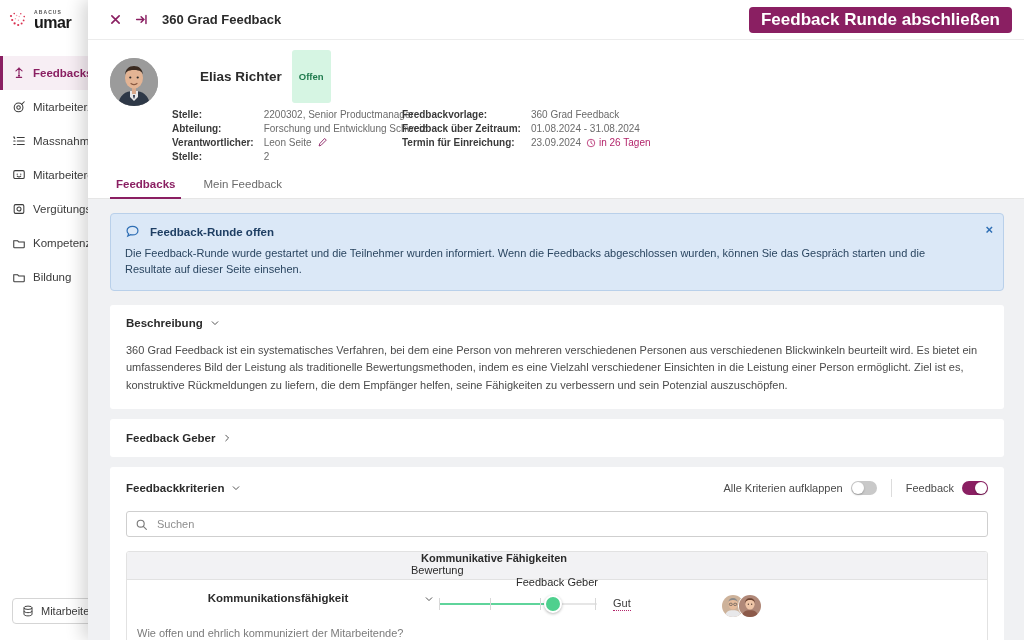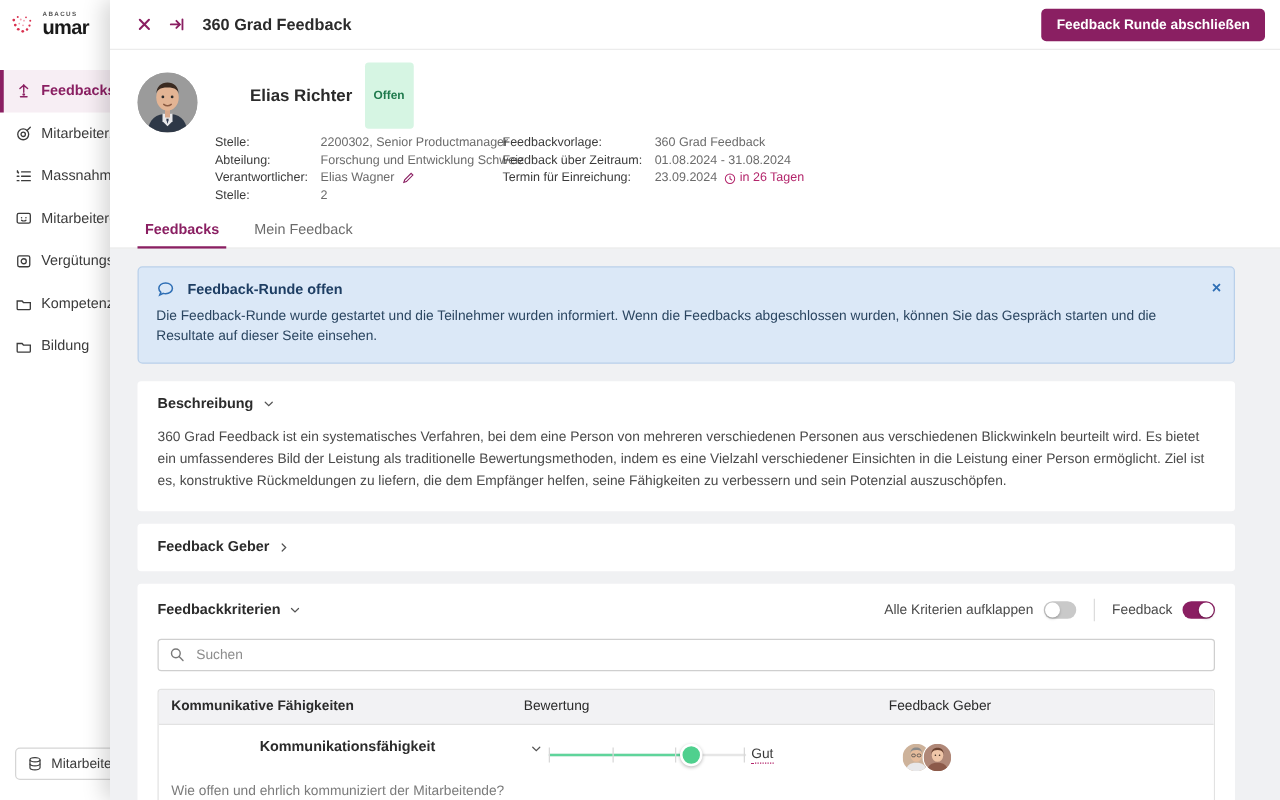--- a/index.html
+++ b/index.html
@@ -63,21 +63,21 @@
     width: 26px; height: 26px; display: flex; align-items: center; justify-content: center;
     cursor: pointer; color: #8a1f62; flex: none;
   }
   .icon-btn svg { width: 13px; height: 13px; }
   .panel-title {
     font-size: 13px; font-weight: bold; color: #2b2b2b; margin-left: 8px;
   }
   .head-spacer { flex: 1; }
   .primary-btn {
     background: #8a1f62; color: #fff; border: none; border-radius: 4px;
-    height: 26px; padding: 0 12px; font-size: 11px; font-weight: bold;
+    height: 26px; padding: 0 12px; font-size: 17px; font-weight: bold;
     cursor: pointer; font-family: "Liberation Sans", sans-serif; white-space: nowrap;
   }
 
   
   .emp-head { flex: none; padding: 10px 14px 0 22px; display: flex; gap: 14px; background:#fff; }
   .avatar-lg {
     width: 48px; height: 48px; border-radius: 50%; flex: none; margin-top: 8px;
     background: radial-gradient(circle at 50% 35%, #b9b9b9 0%, #9a9a9a 60%, #8d8d8d 100%);
     overflow: hidden; position: relative;
   }
@@ -85,40 +85,40 @@
   .emp-body { flex: 1; min-width: 0; }
   .emp-nameline { display: flex; align-items: center; gap: 10px; }
   .emp-name { font-size: 13.5px; font-weight: bold; color: #2b2b2b; padding-left: 28px; }
   .badge-open {
     background: #d6f5e3; color: #1f7a4d; font-size: 9.5px; font-weight: bold;
     border-radius: 3px; padding: 21px 7px;
   }
   .emp-cols { display: flex; gap: 0; margin-top: 6px; font-size: 10px; }
   .col { display: grid; grid-template-columns: auto auto; row-gap: 3px; column-gap: 10px; align-content: start; }
   .col.c1 { width: 230px; }
-  .dt { font-weight: normal; color: #3a3a3a; white-space: nowrap; }
+  .dt { font-weight: bold; color: #3a3a3a; white-space: nowrap; }
   .dd { color: #6b6b6b; white-space: nowrap; display: flex; align-items: center; gap: 5px; }
   .pencil { color: #8a1f62; display: inline-flex; }
   .pencil svg { width: 11px; height: 11px; }
   .due { color: #b3256b; display: inline-flex; align-items: center; gap: 3px; }
   .due svg { width: 10px; height: 10px; }
 
   
   .tabs { flex: none; display: flex; gap: 0; padding: 0 14px 0 22px; margin-top: 12px; border-bottom: 1px solid #e6e6e6; }
   .tab {
     font-size: 11.5px; color: #6b6b6b; padding: 4px 6px 8px 6px; margin-right: 16px;
     cursor: pointer; position: relative; white-space: nowrap;
   }
   .tab.active { color: #8a1f62; font-weight: bold; }
   .tab.active::after {
     content: ""; position: absolute; left: 0; right: 0; bottom: -1px; height: 2px; background: #8a1f62;
   }
 
   
-  .panel-scroll { flex: 1; overflow: hidden; background: #f0f1f3; padding: 0 16px 0 0; position: relative; }
+  .panel-scroll { flex: 1; overflow: hidden; background: #f0f1f3; padding: 0 0 0 0; position: relative; }
   .scroll-inner { padding: 14px 20px 0 22px; }
 
   .banner {
     background: #dbe8f7; border: 1px solid #b9d0ea; border-radius: 4px;
     padding: 10px 14px 12px 14px; position: relative; margin-bottom: 14px;
   }
   .banner-title { display: flex; align-items: center; gap: 10px; font-size: 11.5px; font-weight: bold; color: #1e3e63; }
   .banner-title svg { width: 15px; height: 15px; color: #2f6fb5; flex: none; }
   .banner-text { font-size: 11px; color: #2a4560; margin-top: 7px; line-height: 1.45; padding-right: 20px; }
   .banner-close {
@@ -155,35 +155,35 @@
     padding: 0 10px 0 30px; font-size: 11px; color: #333;
     font-family: "Liberation Sans", sans-serif; outline: none; background: #fff;
   }
   .search-input::placeholder { color: #8d8d8d; }
   .search-icon { position: absolute; left: 9px; top: 6px; color: #7a7a7a; }
   .search-icon svg { width: 13px; height: 13px; }
 
   .tbl { margin-top: 14px; border: 1px solid #e2e2e2; border-radius: 3px; overflow: hidden; }
   .tbl-head {
     display: flex; background: #f2f2f4; height: 28px; align-items: center;
-    font-size: 11px; font-weight: bold; color: #2b2b2b; border-bottom: 1px solid #e2e2e2;
+    font-size: 11px; font-weight: bold; color: #2b2b2b; border-bottom: 1px solid #e2e2e2; flex-direction: column;
   }
   .th-1 { width: 292px; padding-left: 10px; }
   .th-2 { width: 292px; font-weight: normal; }
   .th-3 { flex: 1; font-weight: normal; }
 
   .crit-row { background: #fff; padding: 12px 10px 0 10px; }
   .crit-line { display: flex; align-items: flex-start; }
   .crit-left { width: 282px; }
   .crit-name { font-size: 11.5px; font-weight: bold; color: #2b2b2b; text-align: center; }
   .crit-desc { font-size: 11px; color: #7b7b7b; margin-top: 9px; }
   .crit-chev { width: 20px; display: flex; justify-content: center; padding-top: 2px; color: #555; cursor: pointer; }
   .crit-chev svg { width: 10px; height: 10px; }
 
-  .rating { width: 282px; display: flex; align-items: center; gap: 4px; padding-top: 2px; }
+  .rating { width: 282px; display: flex; align-items: center; gap: 16px; padding-top: 2px; }
   .slider { position: relative; width: 158px; height: 20px; flex: none; }
   .slider .track-bg {
     position: absolute; left: 0; right: 0; top: 9px; height: 2px; background: #e6e6e6; border-radius: 2px;
   }
   .slider .track-fill {
     position: absolute; left: 0; top: 9px; height: 2px; background: #5fd49b; border-radius: 2px;
   }
   .slider .tick { position: absolute; top: 4px; width: 1px; height: 12px; background: #d8d8d8; }
   .slider .thumb {
     position: absolute; top: 1px; width: 18px; height: 18px; border-radius: 50%;
@@ -371,21 +371,21 @@
           <span class="badge-open">Offen</span>
         </div>
         <div class="emp-cols">
           <div class="col c1">
             <span class="dt">Stelle:</span>
             <span class="dd">2200302, Senior Productmanager</span>
             <span class="dt">Abteilung:</span>
             <span class="dd">Forschung und Entwicklung Schweiz</span>
             <span class="dt">Verantwortlicher:</span>
             <span class="dd">
-              <span>Elias Wagner</span>
+              <span>Leon Seite</span>
               <span class="pencil">
                 <svg viewBox="0 0 16 16" fill="none" stroke="currentColor" stroke-width="1.3" stroke-linecap="round">
                   <path d="M11.5 2.5l2 2L6 12l-3 1 1-3z"></path>
                 </svg>
               </span>
             </span>
             <span class="dt">Stelle:</span>
             <span class="dd">2</span>
           </div>
           <div class="col c2">

